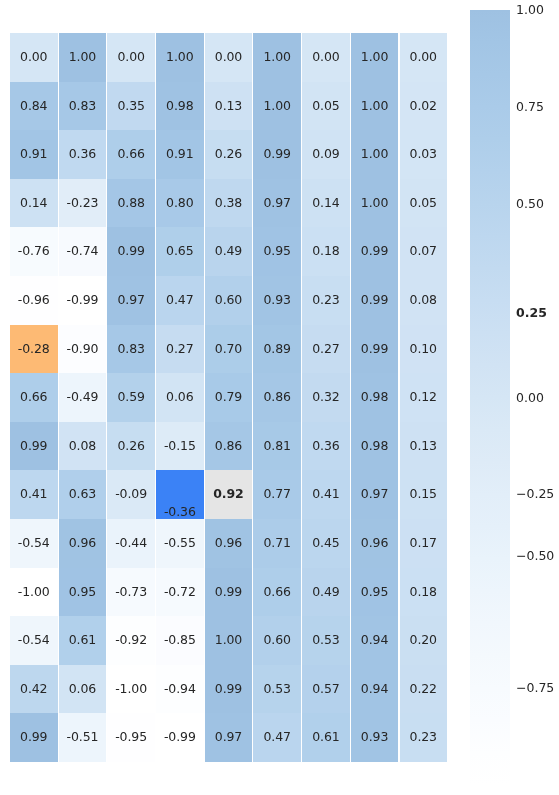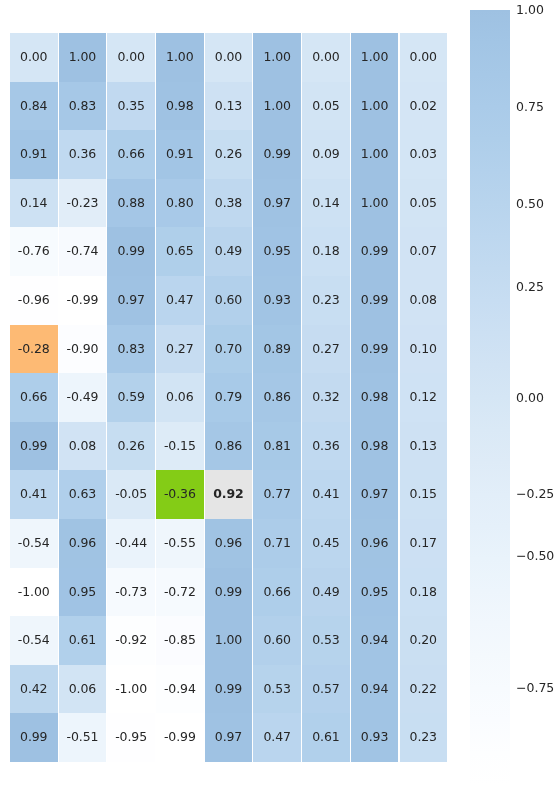--- a/index.html
+++ b/index.html
@@ -329,23 +329,23 @@
       <div class="cell" style="background: rgb(206, 225, 243);">
         <span class="cell-label">0.13</span>
       </div>
       <div class="cell" style="background: rgb(189, 215, 239);">
         <span class="cell-label">0.41</span>
       </div>
       <div class="cell" style="background: rgb(176, 207, 235);">
         <span class="cell-label">0.63</span>
       </div>
       <div class="cell" style="background: rgb(218, 233, 246);">
-        <span class="cell-label">-0.05</span>
-      </div>
-      <div class="cell" style="background: #84cc16;">
+        <span class="cell-label">-0.09</span>
+      </div>
+      <div class="cell" style="background: #3b82f6; align-items: flex-end;">
         <span class="cell-label">-0.36</span>
       </div>
       <div class="cell" style="background: #e5e5e5; font-weight: bold;">
         <span class="cell-label">0.92</span>
       </div>
       <div class="cell" style="background: rgb(169, 202, 232); text-align: right;">
         <span class="cell-label">0.77</span>
       </div>
       <div class="cell" style="background: rgb(189, 215, 239);">
         <span class="cell-label">0.41</span>
@@ -493,20 +493,20 @@
       </div>
     </div>
 
   <div id="colorbar-wrap">
     <div id="colorbar-gradient" style="background: linear-gradient(rgb(158, 193, 226) 0%, rgb(162, 197, 229) 4.17%, rgb(166, 200, 231) 8.33%, rgb(170, 203, 233) 12.5%, rgb(174, 206, 234) 16.67%, rgb(179, 209, 236) 20.83%, rgb(184, 212, 237) 25%, rgb(189, 215, 239) 29.17%, rgb(194, 218, 240) 33.33%, rgb(199, 221, 242) 37.5%, rgb(204, 224, 243) 41.67%, rgb(209, 227, 244) 45.83%, rgb(213, 230, 245) 50%, rgb(218, 233, 246) 54.17%, rgb(222, 235, 247) 58.33%, rgb(226, 238, 249) 62.5%, rgb(229, 240, 250) 66.67%, rgb(233, 243, 251) 70.83%, rgb(237, 245, 252) 75%, rgb(241, 247, 253) 79.17%, rgb(244, 249, 253) 83.33%, rgb(247, 251, 254) 87.5%, rgb(250, 252, 255) 91.67%, rgb(253, 254, 255) 95.83%, rgb(255, 255, 255) 100%);"></div>
   </div>
   <div id="colorbar-ticks">
       <div class="cb-tick" style="top: 10px;">1.00</div>
       <div class="cb-tick" style="top: 106.875px;">0.75</div>
       <div class="cb-tick" style="top: 203.75px;">0.50</div>
-      <div class="cb-tick" style="top: 287px;">0.25</div>
+      <div class="cb-tick" style="top: 313px; font-weight: bold;">0.25</div>
       <div class="cb-tick" style="top: 397.5px;">0.00</div>
       <div class="cb-tick" style="top: 494.375px;">−0.25</div>
       <div class="cb-tick" style="top: 556px;">−0.50</div>
       <div class="cb-tick" style="top: 688.125px;">−0.75</div>
     </div>
 
 </div>
 
 </body></html>

